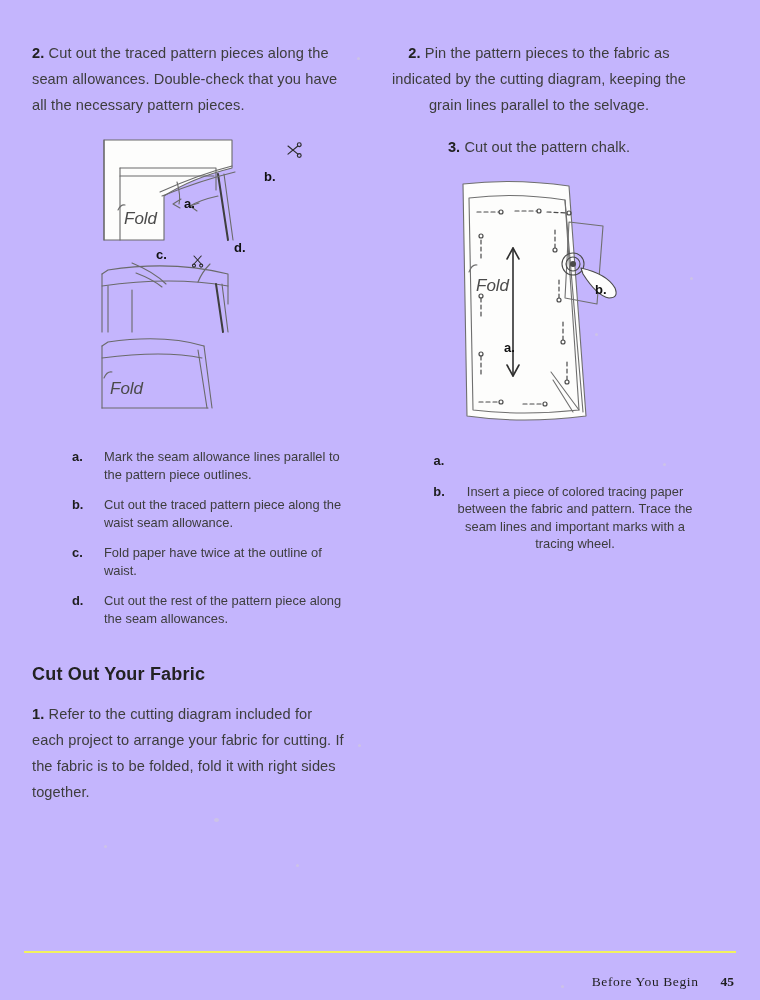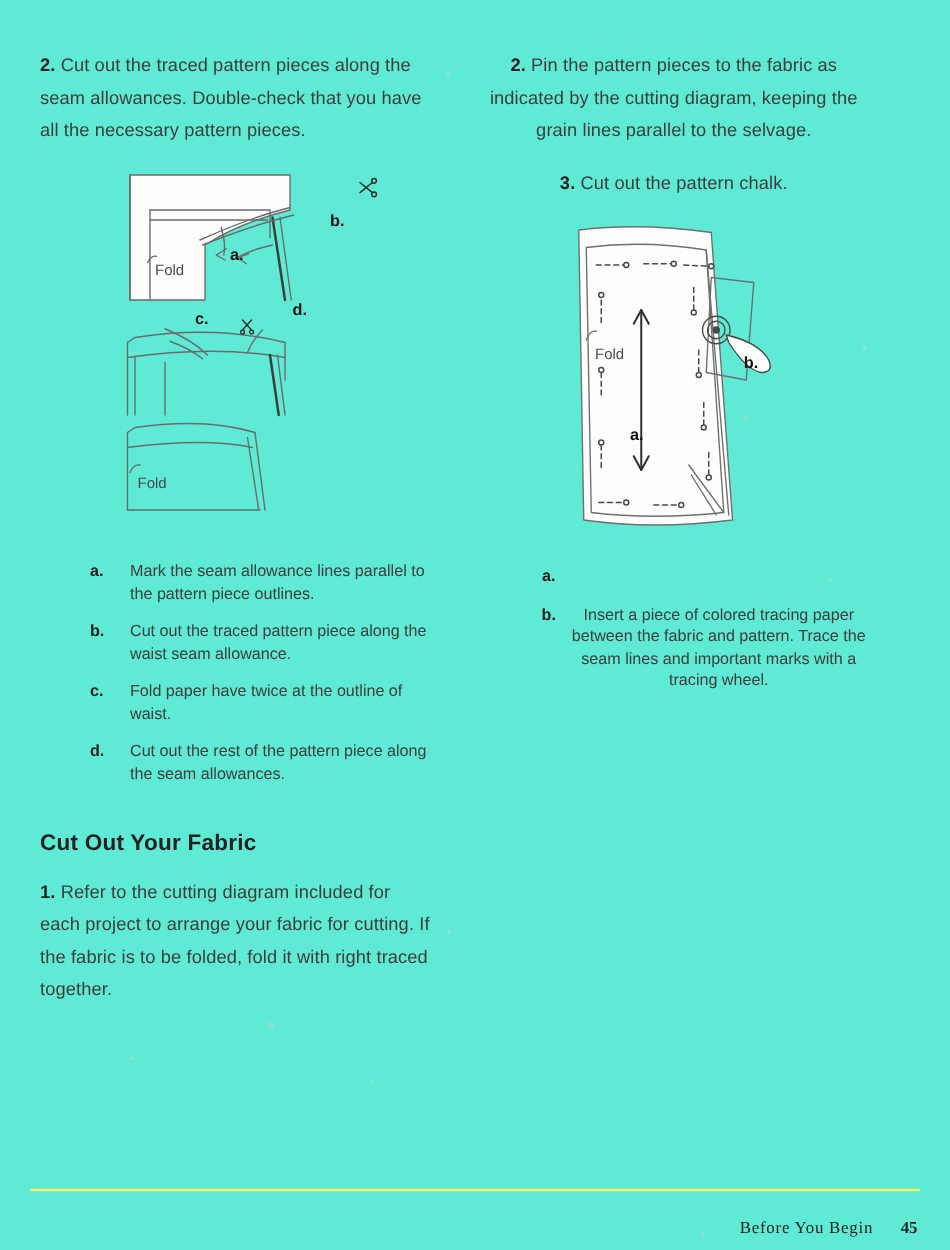--- a/index.html
+++ b/index.html
@@ -11,21 +11,21 @@
     height: 1000px;
     background: #ffffff;
     font-family: "Liberation Sans", sans-serif;
     color: #3b3b3b;
     position: relative;
     overflow: hidden;
   }
   .page {
     position: absolute;
     inset: 0;
-    background: #5eead4;
+    background: #c4b5fd;
   }
   
   .speckle {
     position: absolute;
     border-radius: 50%;
     background: #d8d5cc;
     opacity: .45;
     pointer-events: none;
   }
 
@@ -82,23 +82,24 @@
   .figure { position: relative; }
 
   .fig-label {
     position: absolute;
     font-weight: bold;
     font-size: 13px;
     color: #111;
   }
   .fig-caption {
     position: absolute;
-    font-size: 12px;
+    font-size: 17px;
     color: #4a4a4a;
     font-family: "Liberation Sans", sans-serif;
+    font-style: italic;
   }
 
   
   .footer-rule {
     position: absolute;
     left: 24px;
     top: 951px;
     width: 712px;
     height: 2px;
     background: #f2f25f;
@@ -224,21 +225,21 @@
         <span class="txt">Fold paper have twice at the outline of waist.</span>
       </li>
       <li>
         <span class="marker">d.</span>
         <span class="txt">Cut out the rest of the pattern piece along the seam allowances.</span>
       </li>
     </ul>
 
     <h2 class="section" style="margin-top:37px;">Cut Out Your Fabric</h2>
 
-    <p class="body"><span class="num">1.</span><span> Refer to the cutting diagram included for each project to arrange your fabric for cutting. If the fabric is to be folded, fold it with right traced together.</span></p>
+    <p class="body"><span class="num">1.</span><span> Refer to the cutting diagram included for each project to arrange your fabric for cutting. If the fabric is to be folded, fold it with right sides together.</span></p>
   </div>
 
   <div class="col col-right">
 
     <p class="body"><span class="num">2.</span><span> Pin the pattern pieces to the fabric as indicated by the cutting diagram, keeping the grain lines parallel to the selvage.</span></p>
 
     <p class="body"><span class="num">3.</span><span> Cut out the pattern chalk.</span></p>
 
 
     <div class="figure" style="height:266px;margin-top:14px;">

